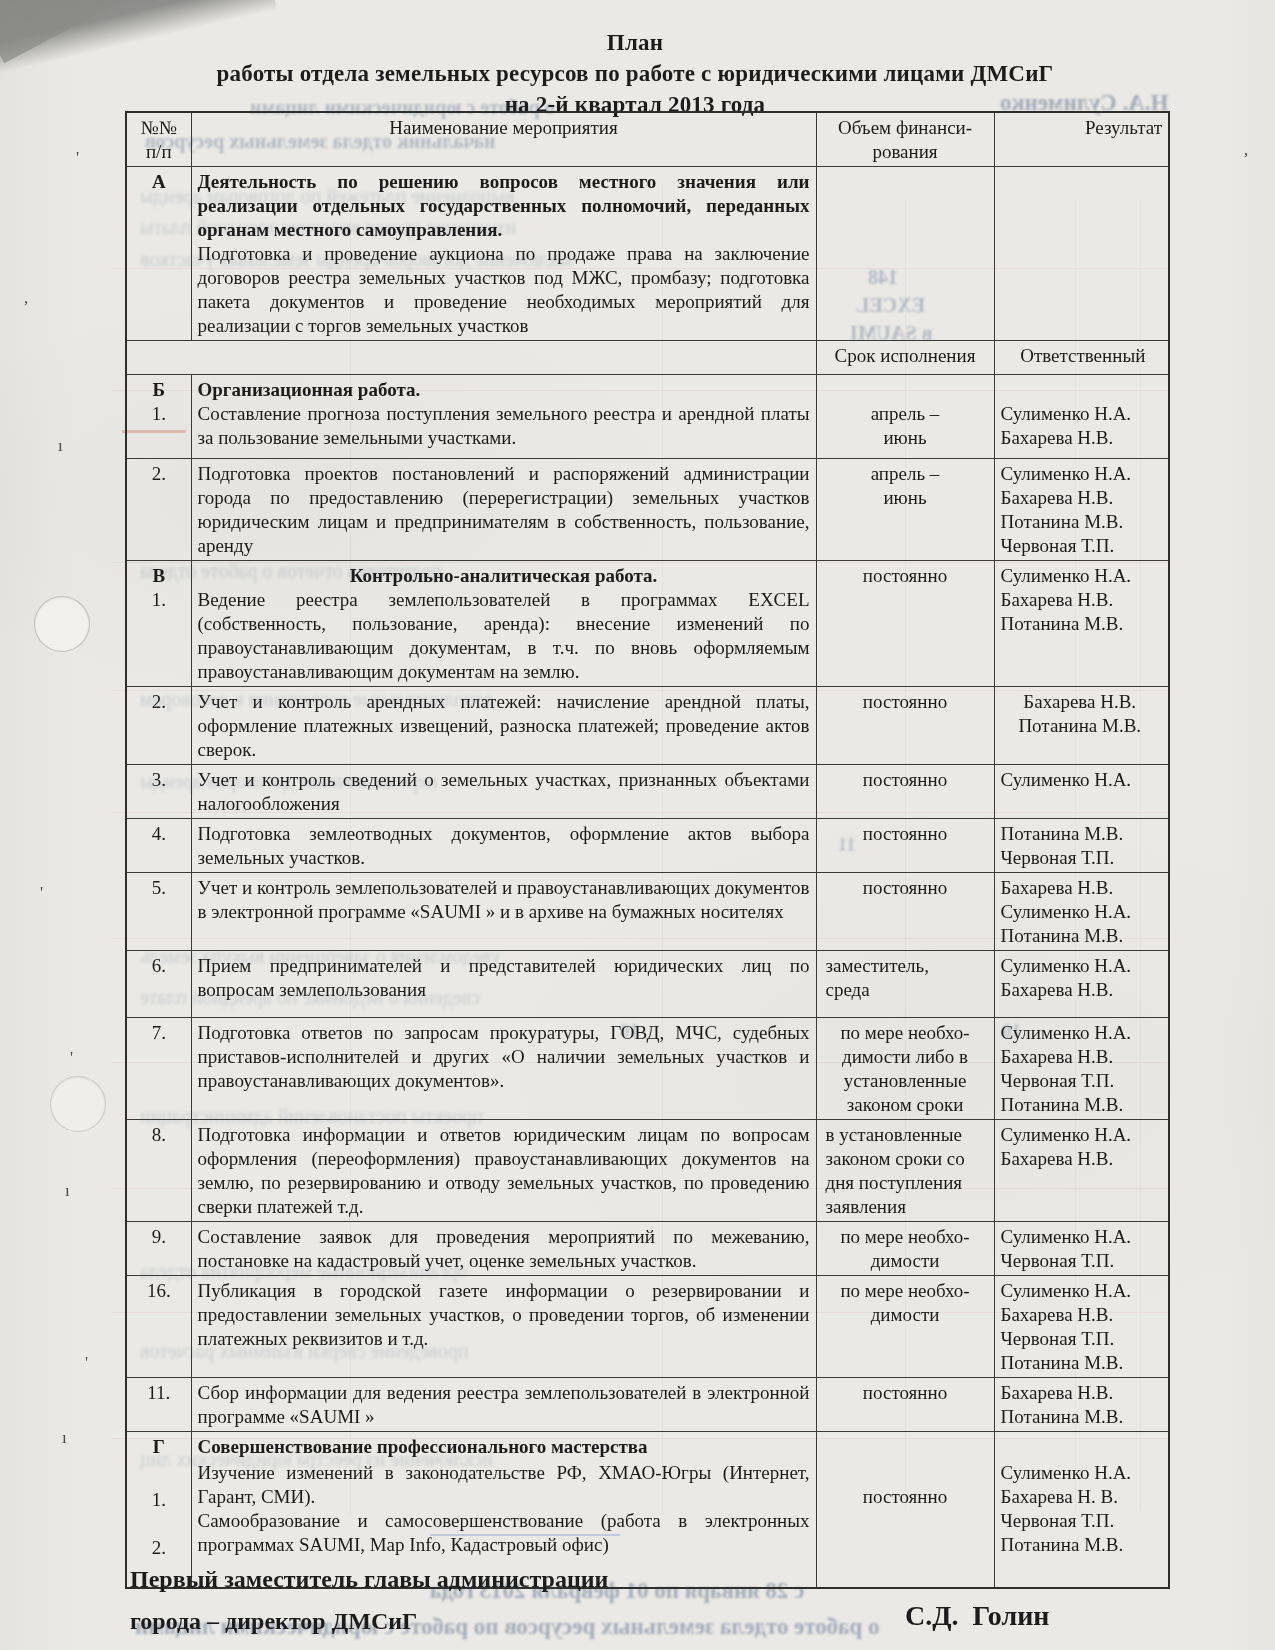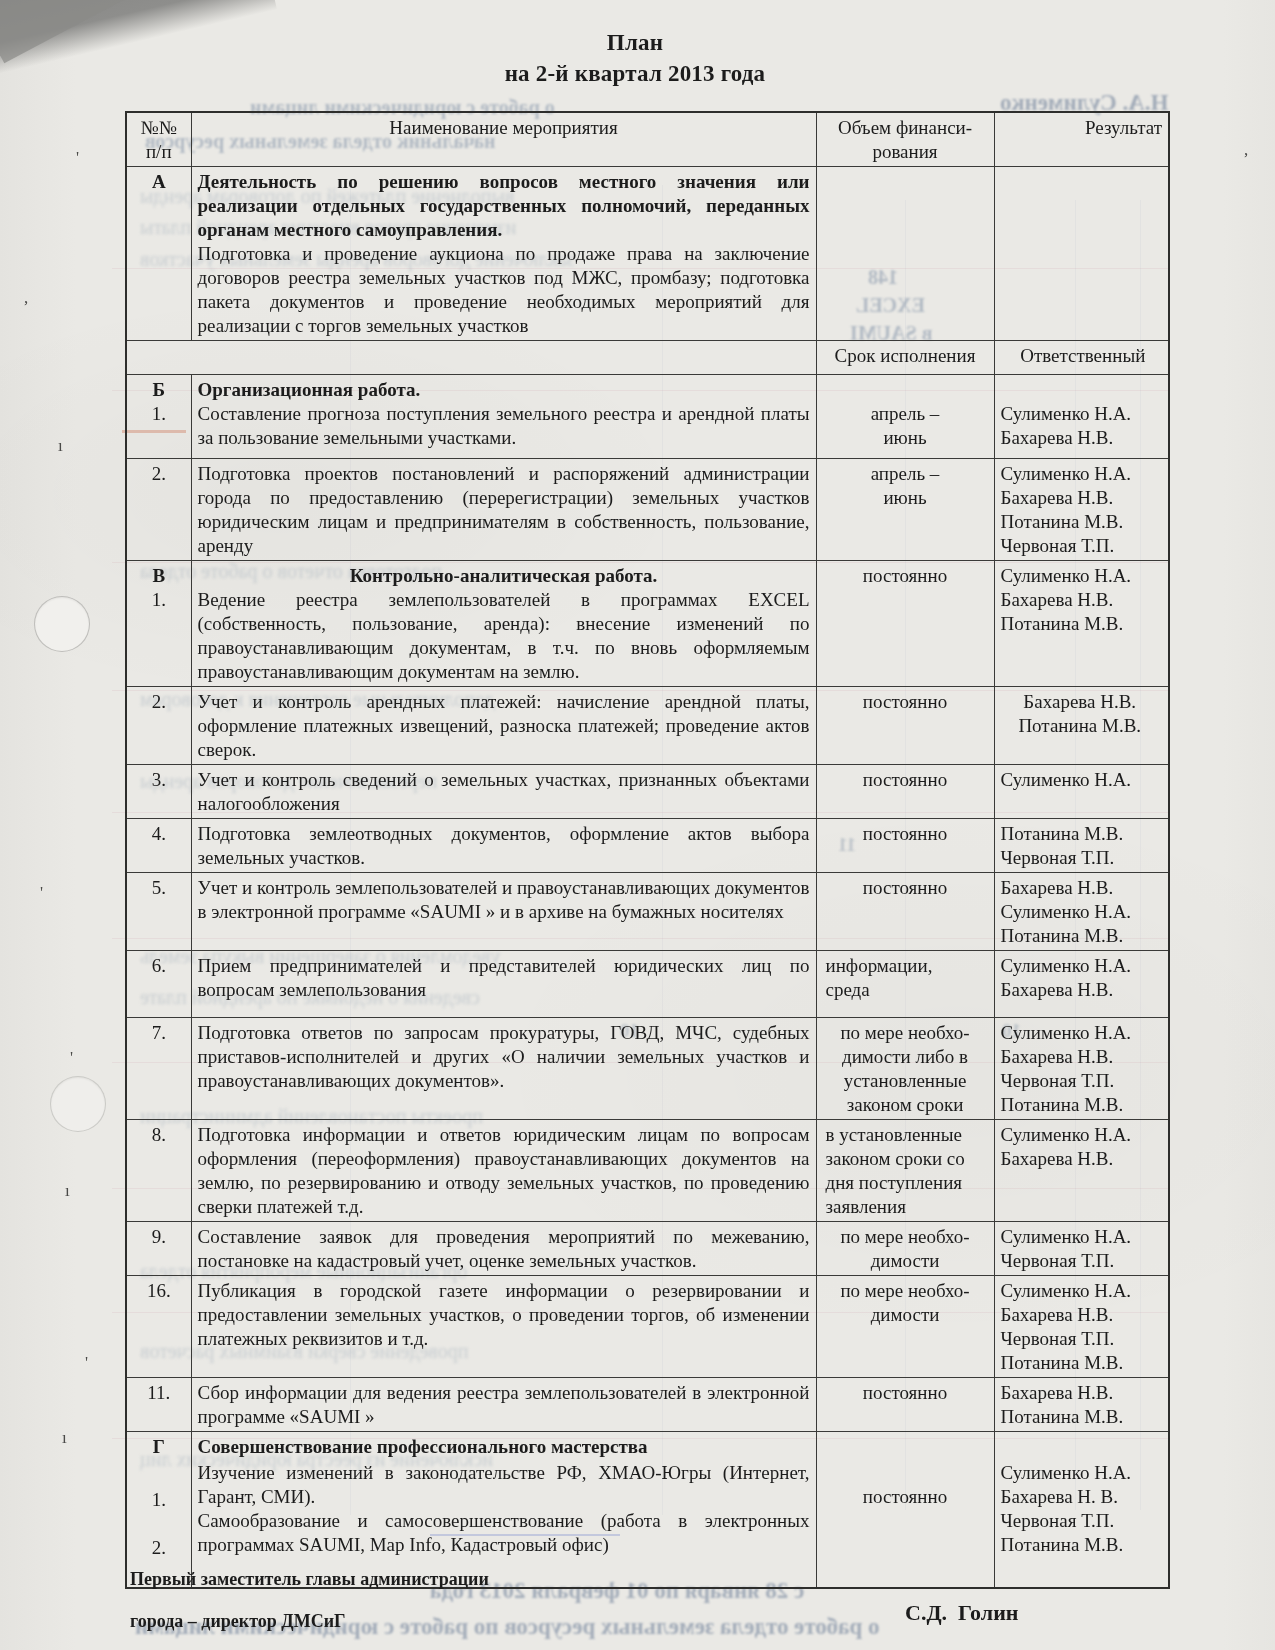--- a/index.html
+++ b/index.html
@@ -31,22 +31,22 @@
   td.c4{text-align:left;white-space:pre-line;padding-left:10px;}
   .bold{font-weight:bold;}
   .hdr{text-align:center;white-space:pre-line;}
   td.c3.left{text-align:left;padding-left:9px;}
   .pt27{padding-top:27px !important;}
   .pt50{padding-top:53px !important;}
   .pt26{padding-top:29px !important;}
   td.gnum{position:relative;}
   td.gnum span{position:absolute;left:0;width:100%;text-align:center;}
 
-  .footer-left{position:absolute;left:130px;top:1558px;font-size:18px;font-weight:bold;line-height:42px;}
-  .signature{position:absolute;left:905px;top:1600px;font-size:22px;font-weight:bold;white-space:pre;}
+  .footer-left{position:absolute;left:130px;top:1558px;font-size:24px;font-weight:bold;line-height:42px;}
+  .signature{position:absolute;left:905px;top:1600px;font-size:28px;font-weight:bold;white-space:pre;}
 
   
   .bleed{position:absolute;color:rgba(100,122,150,0.42);transform:scaleX(-1);filter:blur(1.1px);
     white-space:nowrap;font-weight:bold;font-size:20px;}
   .bleed.soft{color:rgba(110,130,155,0.26);filter:blur(1.8px);font-weight:normal;}
   .bleed.strong{color:rgba(92,112,142,0.5);font-size:23px;}
   .bleed.num{font-size:19px;color:rgba(110,130,155,0.35);}
 
   
   .gridv{position:absolute;width:1px;background:rgba(150,160,185,0.09);}
@@ -118,20 +118,21 @@
   <span class="bleed soft" style="left:140px;top:1105px;">проекты постановлений администрации</span>
   <span class="bleed soft" style="left:140px;top:1260px;">организационные мероприятия отдела</span>
   <span class="bleed soft" style="left:140px;top:1340px;">проведение сверки взаимных расчетов</span>
   <span class="bleed soft" style="left:140px;top:1448px;">исключение из реестра юридических лиц</span>
   <span class="bleed num" style="left:620px;top:1020px;">10</span>
   <span class="bleed num" style="left:1002px;top:1020px;">10</span>
   <span class="bleed num" style="left:838px;top:834px;">11</span>
 
   <div class="title">
     <div>План</div>
+    <div>работы отдела земельных ресурсов по работе с юридическими лицами ДМСиГ</div>
     <div>на 2-й квартал 2013 года</div>
   </div>
 
   <table class="plan">
     <colgroup>
         <col style="width:65px">
         <col style="width:625px">
         <col style="width:178px">
         <col style="width:175px">
       </colgroup>
@@ -231,21 +232,21 @@
       <td class="c2">Учет и контроль землепользователей и правоустанавливающих документов в электронной программе «SAUMI » и в архиве на бумажных носителях</td>
       <td class="c3">постоянно</td>
       <td class="c4">Бахарева Н.В.
 Сулименко Н.А.
 Потанина М.В.</td>
     </tr>
 
     <tr style="height:67px">
       <td class="c1">6.</td>
       <td class="c2">Прием предпринимателей и представителей юридических лиц по вопросам землепользования</td>
-      <td class="c3 left">информации,
+      <td class="c3 left">заместитель,
 среда</td>
       <td class="c4">Сулименко Н.А.
 Бахарева Н.В.</td>
     </tr>
 
     <tr style="height:96px">
       <td class="c1">7.</td>
       <td class="c2">Подготовка ответов по запросам прокуратуры, ГОВД, МЧС, судебных приставов-исполнителей и других «О наличии земельных участков и правоустанавливающих документов».</td>
       <td class="c3">по мере необхо-
 димости либо в

